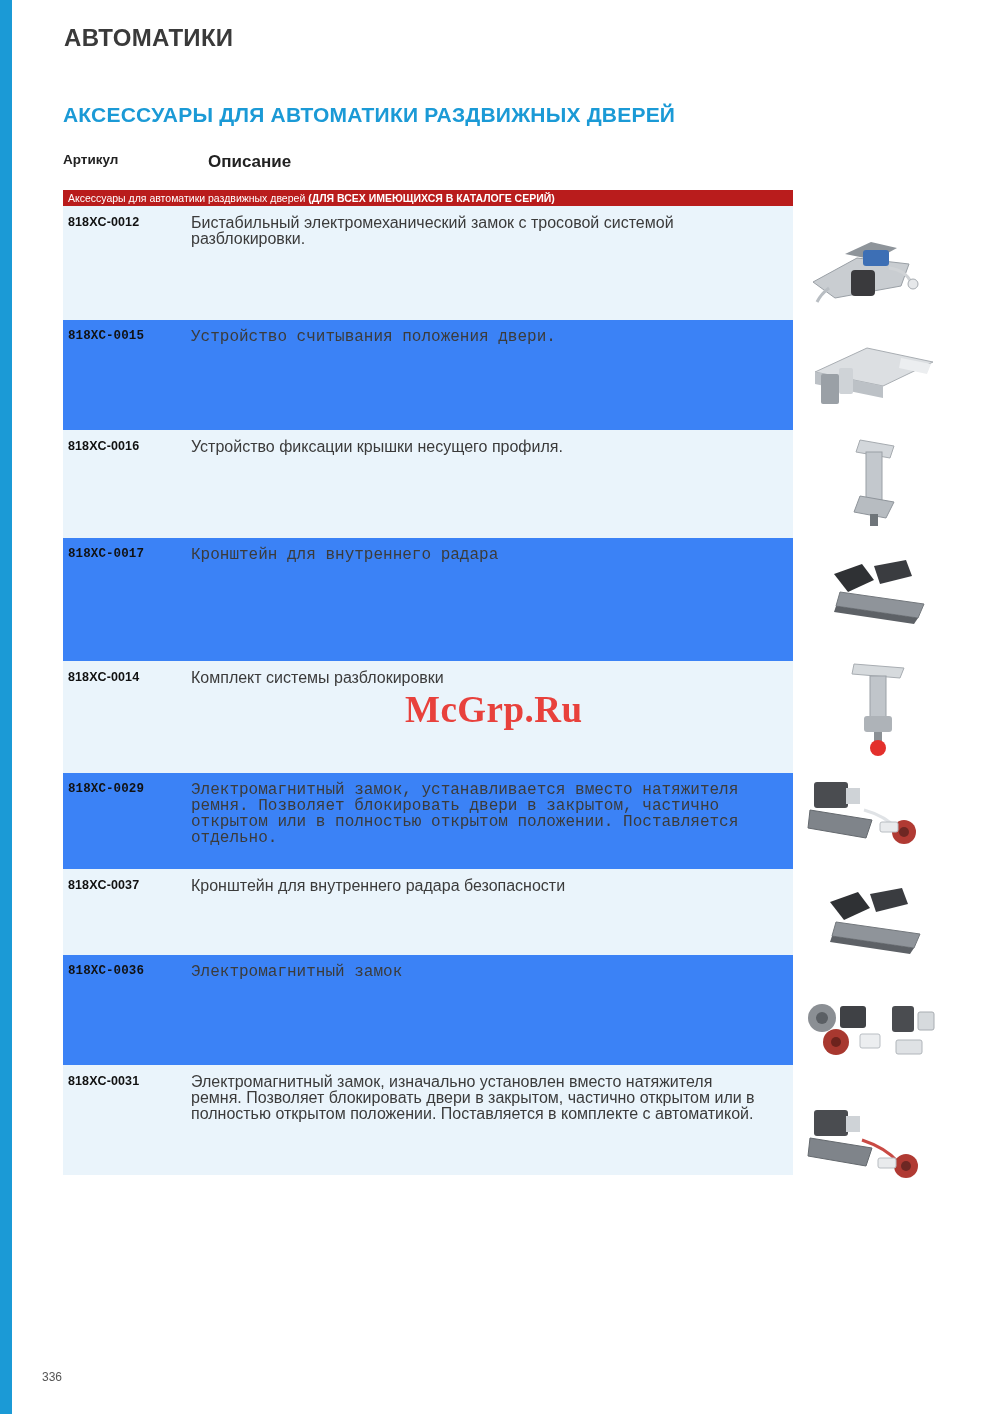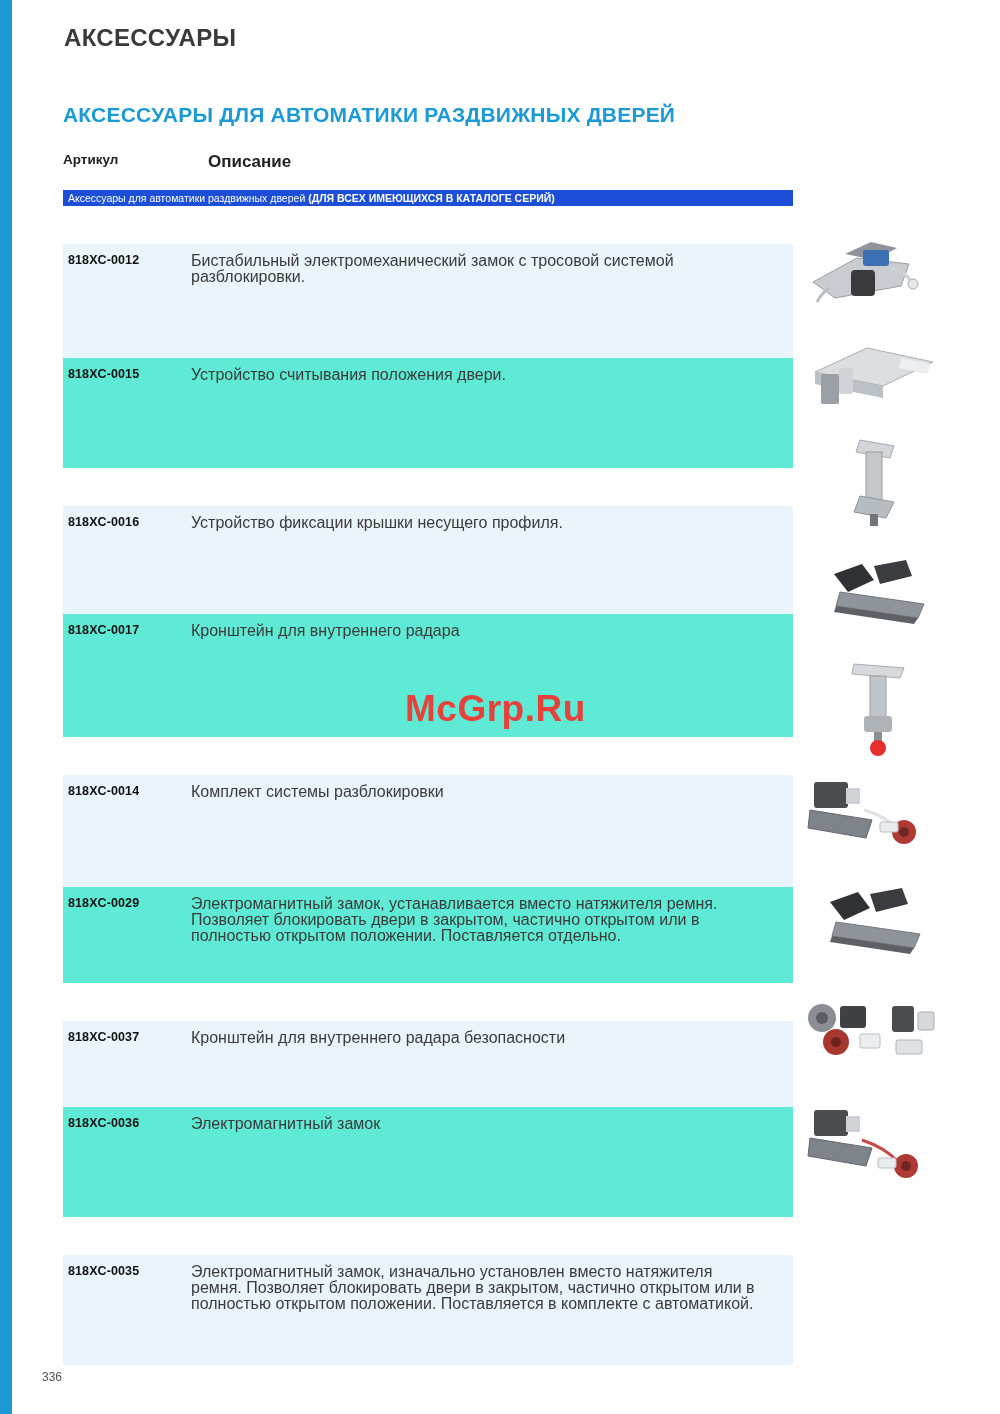--- a/index.html
+++ b/index.html
@@ -85,21 +85,21 @@
     font-weight: bold;
     color: #222;
   }
 
   .cat-band {
     position: absolute;
     left: 63px;
     top: 190px;
     width: 730px;
     height: 16px;
-    background: #1d4ed8;
+    background: #b91c1c;
     color: #ffffff;
     font-size: 10.5px;
     font-weight: bold;
     line-height: 16px;
     padding-left: 5px;
     box-sizing: border-box;
     white-space: nowrap;
     overflow: hidden;
   }
   .cat-band .soft {
@@ -112,24 +112,24 @@
     top: 206px;
     width: 730px;
   }
   .row {
     position: relative;
     box-sizing: border-box;
     padding: 8px 0 0 0;
   }
   .row.alt {
     background: #eaf4fb;
-    margin-top: 38px;
   }
   .row.plain {
-    background: #5eead4;
+    background: #3b82f6;
+    font-family: Liberation Mono, monospace;
   }
   .row .art {
     position: absolute;
     left: 5px;
     top: 9px;
     font-size: 12.5px;
     font-weight: bold;
     color: #111;
     letter-spacing: 0.1px;
   }
@@ -155,21 +155,21 @@
     width: 150px;
   }
 
   .watermark {
     position: absolute;
     left: 405px;
     top: 688px;
     font-size: 37px;
     font-weight: bold;
     color: #e8413c;
-    font-family: Liberation Sans, sans-serif;
+    font-family: Liberation Serif, serif;
     letter-spacing: 0.5px;
   }
 
   .page-number {
     position: absolute;
     left: 42px;
     top: 1370px;
     font-size: 12px;
     color: #555;
   }
@@ -178,21 +178,21 @@
   svg { display: block; }
 </style>
 </head>
 <body>
 
 <div class="page">
 
   <div class="left-bar"></div>
   <div class="left-bar-inner"></div>
 
-  <div class="section-title">АКСЕССУАРЫ</div>
+  <div class="section-title">АВТОМАТИКИ</div>
 
   <div class="page-heading">АКСЕССУАРЫ ДЛЯ АВТОМАТИКИ РАЗДВИЖНЫХ ДВЕРЕЙ</div>
 
   <div class="col-headers">
     <div class="ch-art">Артикул</div>
     <div class="ch-desc">Описание</div>
   </div>
 
   <div class="cat-band">
     <span class="soft">Аксессуары для автоматики раздвижных дверей </span><span>(ДЛЯ ВСЕХ ИМЕЮЩИХСЯ В КАТАЛОГЕ СЕРИЙ)</span>
@@ -234,21 +234,21 @@
       <div class="art">818XC-0037</div>
       <div class="desc">Кронштейн для внутреннего радара безопасности</div>
     </div>
 
     <div class="row plain" style="height:110px">
       <div class="art">818XC-0036</div>
       <div class="desc">Электромагнитный замок</div>
     </div>
 
     <div class="row alt" style="height:110px">
-      <div class="art">818XC-0035</div>
+      <div class="art">818XC-0031</div>
       <div class="desc">Электромагнитный замок, изначально установлен вместо натяжителя ремня. Позволяет блокировать двери в закрытом, частично открытом или в полностью открытом положении. Поставляется в комплекте с автоматикой.</div>
     </div>
 
   </div>
 
   <div class="img-col">
 
     <div class="img-cell" style="top:18px;left:5px">
       <svg width="140" height="90" viewBox="0 0 140 90">
         <polygon points="8,58 52,34 104,40 96,62 30,74" fill="#c9cdd1" stroke="#9aa0a6" stroke-width="1"></polygon>

